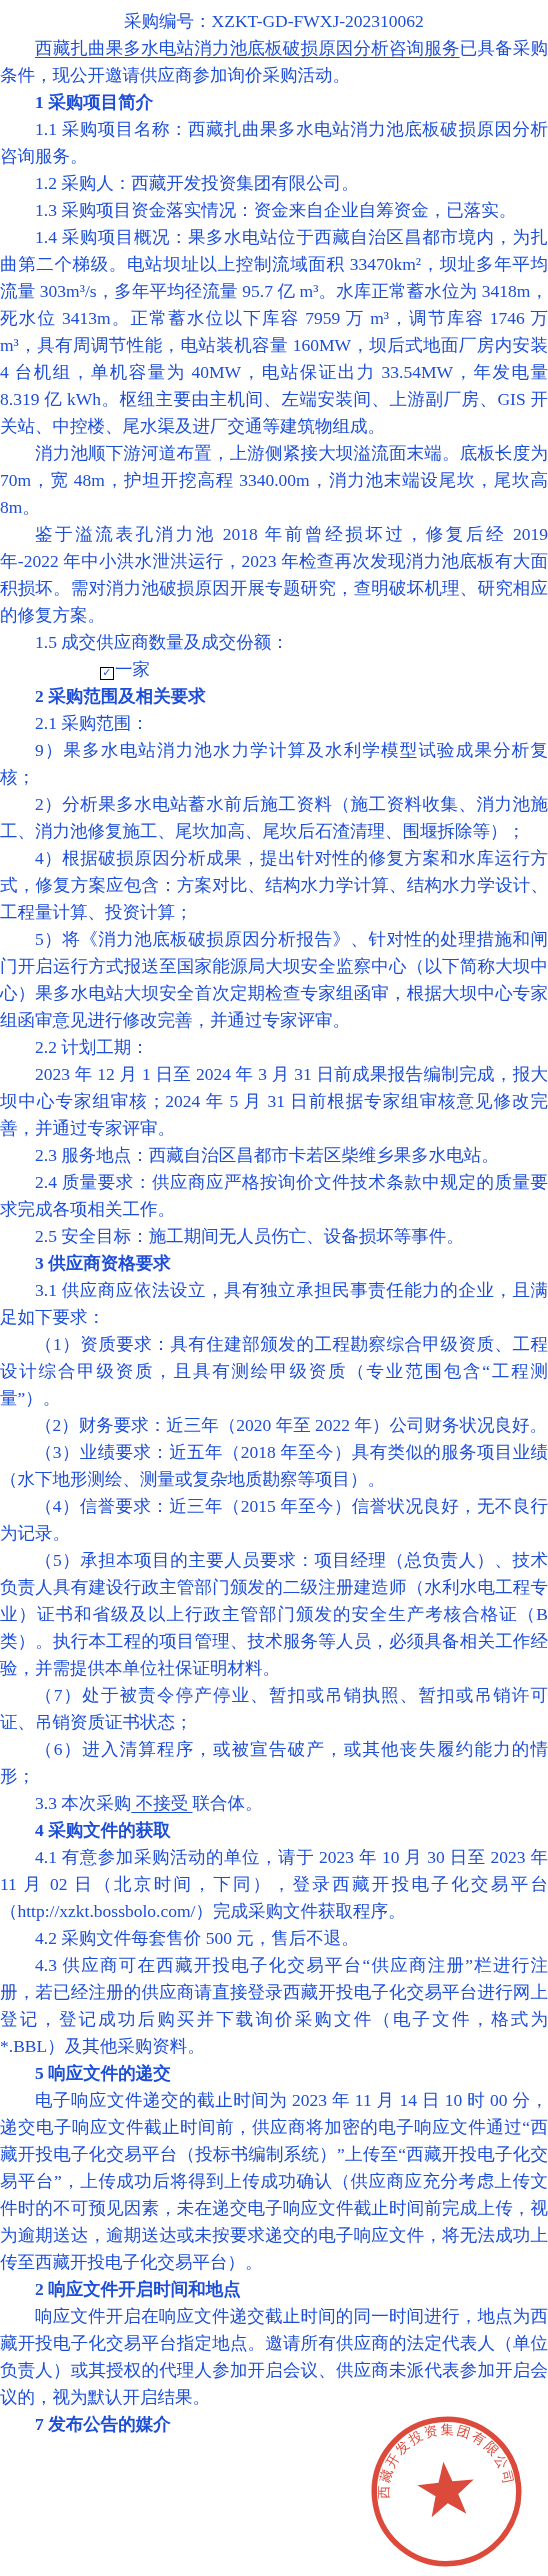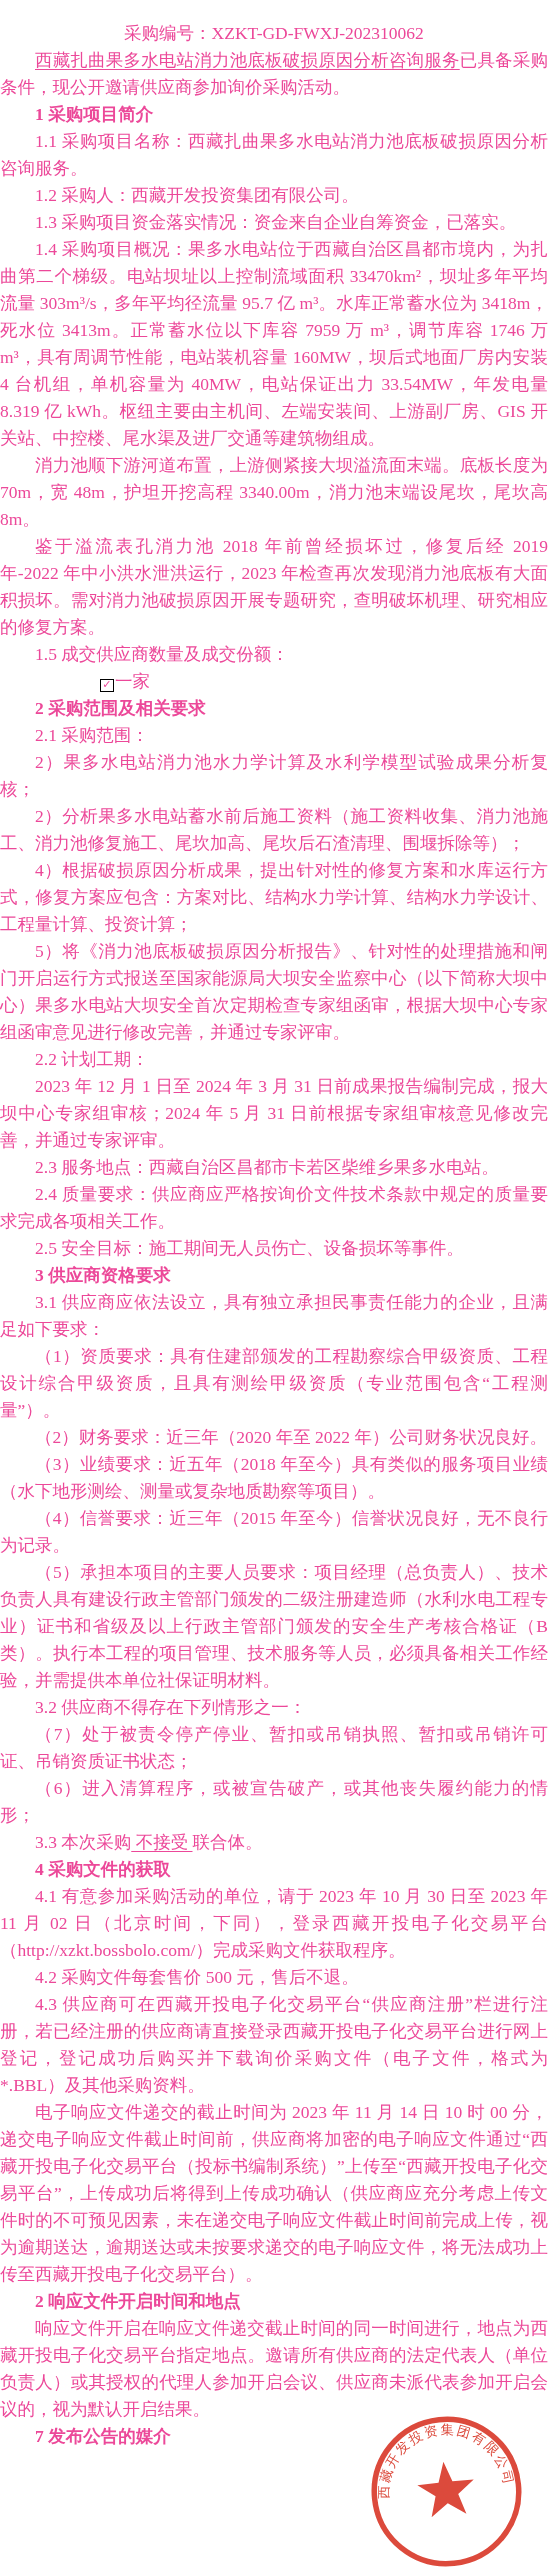--- a/index.html
+++ b/index.html
@@ -1,25 +1,25 @@
 <!DOCTYPE html>
 <html style="font-size:12.7px"><head>
 <meta charset="utf-8">
 <style>
   html,body { margin:0; padding:0; background:#ffffff; }
   .doc {
     position:relative;
     width:548px; height:2576px;
     box-sizing:border-box;
     overflow:hidden;
-    padding-top:20px;
+    padding-top:8px;
     font-family:"Liberation Serif","DejaVu Serif",serif;
     font-size:17.5px;
     line-height:27px;
-    color:#ec4899;
+    color:#1d4ed8;
     text-align:justify;
     text-justify:inter-ideograph;
   }
   .doc p { margin:0; text-indent:2em; }
   p.center { text-align:center; text-indent:0; }
   p.sec-title { font-weight:bold; }
   .u { text-decoration:underline; text-underline-offset:3.2px; }
   .gap-top { margin-top:27px; }
   p.option-line { text-indent:3.2em;margin-left:44px; }
   .checkbox {
@@ -50,47 +50,47 @@
   <p>1.2 采购人：西藏开发投资集团有限公司。</p>
   <p>1.3 采购项目资金落实情况：资金来自企业自筹资金，已落实。</p>
   <p>1.4 采购项目概况：果多水电站位于西藏自治区昌都市境内，为扎曲第二个梯级。电站坝址以上控制流域面积 33470km²，坝址多年平均流量 303m³/s，多年平均径流量 95.7 亿 m³。水库正常蓄水位为 3418m，死水位 3413m。正常蓄水位以下库容 7959 万 m³，调节库容 1746 万 m³，具有周调节性能，电站装机容量 160MW，坝后式地面厂房内安装 4 台机组，单机容量为 40MW，电站保证出力 33.54MW，年发电量 8.319 亿 kWh。枢纽主要由主机间、左端安装间、上游副厂房、GIS 开关站、中控楼、尾水渠及进厂交通等建筑物组成。</p>
   <p>消力池顺下游河道布置，上游侧紧接大坝溢流面末端。底板长度为 70m，宽 48m，护坦开挖高程 3340.00m，消力池末端设尾坎，尾坎高 8m。</p>
   <p>鉴于溢流表孔消力池 2018 年前曾经损坏过，修复后经 2019 年-2022 年中小洪水泄洪运行，2023 年检查再次发现消力池底板有大面积损坏。需对消力池破损原因开展专题研究，查明破坏机理、研究相应的修复方案。</p>
   <p>1.5 成交供应商数量及成交份额：</p>
   <p class="option-line"><span class="checkbox">✓</span><span>一家</span></p>
 
   <p class="sec-title">2 采购范围及相关要求</p>
   <p>2.1 采购范围：</p>
-  <p>2）果多水电站消力池水力学计算及水利学模型试验成果分析复核；</p>
+  <p>9）果多水电站消力池水力学计算及水利学模型试验成果分析复核；</p>
   <p>2）分析果多水电站蓄水前后施工资料（施工资料收集、消力池施工、消力池修复施工、尾坎加高、尾坎后石渣清理、围堰拆除等）；</p>
   <p>4）根据破损原因分析成果，提出针对性的修复方案和水库运行方式，修复方案应包含：方案对比、结构水力学计算、结构水力学设计、工程量计算、投资计算；</p>
   <p class="gap-top">5）将《消力池底板破损原因分析报告》、针对性的处理措施和闸门开启运行方式报送至国家能源局大坝安全监察中心（以下简称大坝中心）果多水电站大坝安全首次定期检查专家组函审，根据大坝中心专家组函审意见进行修改完善，并通过专家评审。</p>
   <p>2.2 计划工期：</p>
   <p>2023 年 12 月 1 日至 2024 年 3 月 31 日前成果报告编制完成，报大坝中心专家组审核；2024 年 5 月 31 日前根据专家组审核意见修改完善，并通过专家评审。</p>
   <p>2.3 服务地点：西藏自治区昌都市卡若区柴维乡果多水电站。</p>
   <p>2.4 质量要求：供应商应严格按询价文件技术条款中规定的质量要求完成各项相关工作。</p>
   <p>2.5 安全目标：施工期间无人员伤亡、设备损坏等事件。</p>
 
   <p class="sec-title">3 供应商资格要求</p>
   <p>3.1 供应商应依法设立，具有独立承担民事责任能力的企业，且满足如下要求：</p>
   <p>（1）资质要求：具有住建部颁发的工程勘察综合甲级资质、工程设计综合甲级资质，且具有测绘甲级资质（专业范围包含“工程测量”）。</p>
   <p>（2）财务要求：近三年（2020 年至 2022 年）公司财务状况良好。</p>
   <p>（3）业绩要求：近五年（2018 年至今）具有类似的服务项目业绩（水下地形测绘、测量或复杂地质勘察等项目）。</p>
   <p>（4）信誉要求：近三年（2015 年至今）信誉状况良好，无不良行为记录。</p>
   <p>（5）承担本项目的主要人员要求：项目经理（总负责人）、技术负责人具有建设行政主管部门颁发的二级注册建造师（水利水电工程专业）证书和省级及以上行政主管部门颁发的安全生产考核合格证（B 类）。执行本工程的项目管理、技术服务等人员，必须具备相关工作经验，并需提供本单位社保证明材料。</p>
-  <p>3.2 供应商不得存在下列情形之一：</p>
   <p>（7）处于被责令停产停业、暂扣或吊销执照、暂扣或吊销许可证、吊销资质证书状态；</p>
   <p>（6）进入清算程序，或被宣告破产，或其他丧失履约能力的情形；</p>
   <p><span>3.3 本次采购</span><span class="u"> 不接受 </span><span>联合体。</span></p>
 
   <p class="sec-title">4 采购文件的获取</p>
   <p>4.1 有意参加采购活动的单位，请于 2023 年 10 月 30 日至 2023 年 11 月 02 日（北京时间，下同），登录西藏开投电子化交易平台（http://xzkt.bossbolo.com/）完成采购文件获取程序。</p>
   <p>4.2 采购文件每套售价 500 元，售后不退。</p>
   <p>4.3 供应商可在西藏开投电子化交易平台“供应商注册”栏进行注册，若已经注册的供应商请直接登录西藏开投电子化交易平台进行网上登记，登记成功后购买并下载询价采购文件（电子文件，格式为*.BBL）及其他采购资料。</p>
 
+  <p class="sec-title">5 响应文件的递交</p>
   <p>电子响应文件递交的截止时间为 2023 年 11 月 14 日 10 时 00 分，递交电子响应文件截止时间前，供应商将加密的电子响应文件通过“西藏开投电子化交易平台（投标书编制系统）”上传至“西藏开投电子化交易平台”，上传成功后将得到上传成功确认（供应商应充分考虑上传文件时的不可预见因素，未在递交电子响应文件截止时间前完成上传，视为逾期送达，逾期送达或未按要求递交的电子响应文件，将无法成功上传至西藏开投电子化交易平台）。</p>
 
   <p class="sec-title">2 响应文件开启时间和地点</p>
   <p>响应文件开启在响应文件递交截止时间的同一时间进行，地点为西藏开投电子化交易平台指定地点。邀请所有供应商的法定代表人（单位负责人）或其授权的代理人参加开启会议、供应商未派代表参加开启会议的，视为默认开启结果。</p>
 
   <p class="sec-title">7 发布公告的媒介</p>
 
   <svg class="seal" viewBox="-100 -100 200 200" xmlns="http://www.w3.org/2000/svg" style="font-size:22px">
     <circle cx="0" cy="0" r="92" fill="none" stroke="#d93a2b" stroke-width="7"></circle>
     <polygon points="0,-38 8.9,-12.3 36.1,-11.7 14.5,4.7 22.3,30.7 0,15.2 -22.3,30.7 -14.5,4.7 -36.1,-11.7 -8.9,-12.3" fill="#d93a2b"></polygon>

